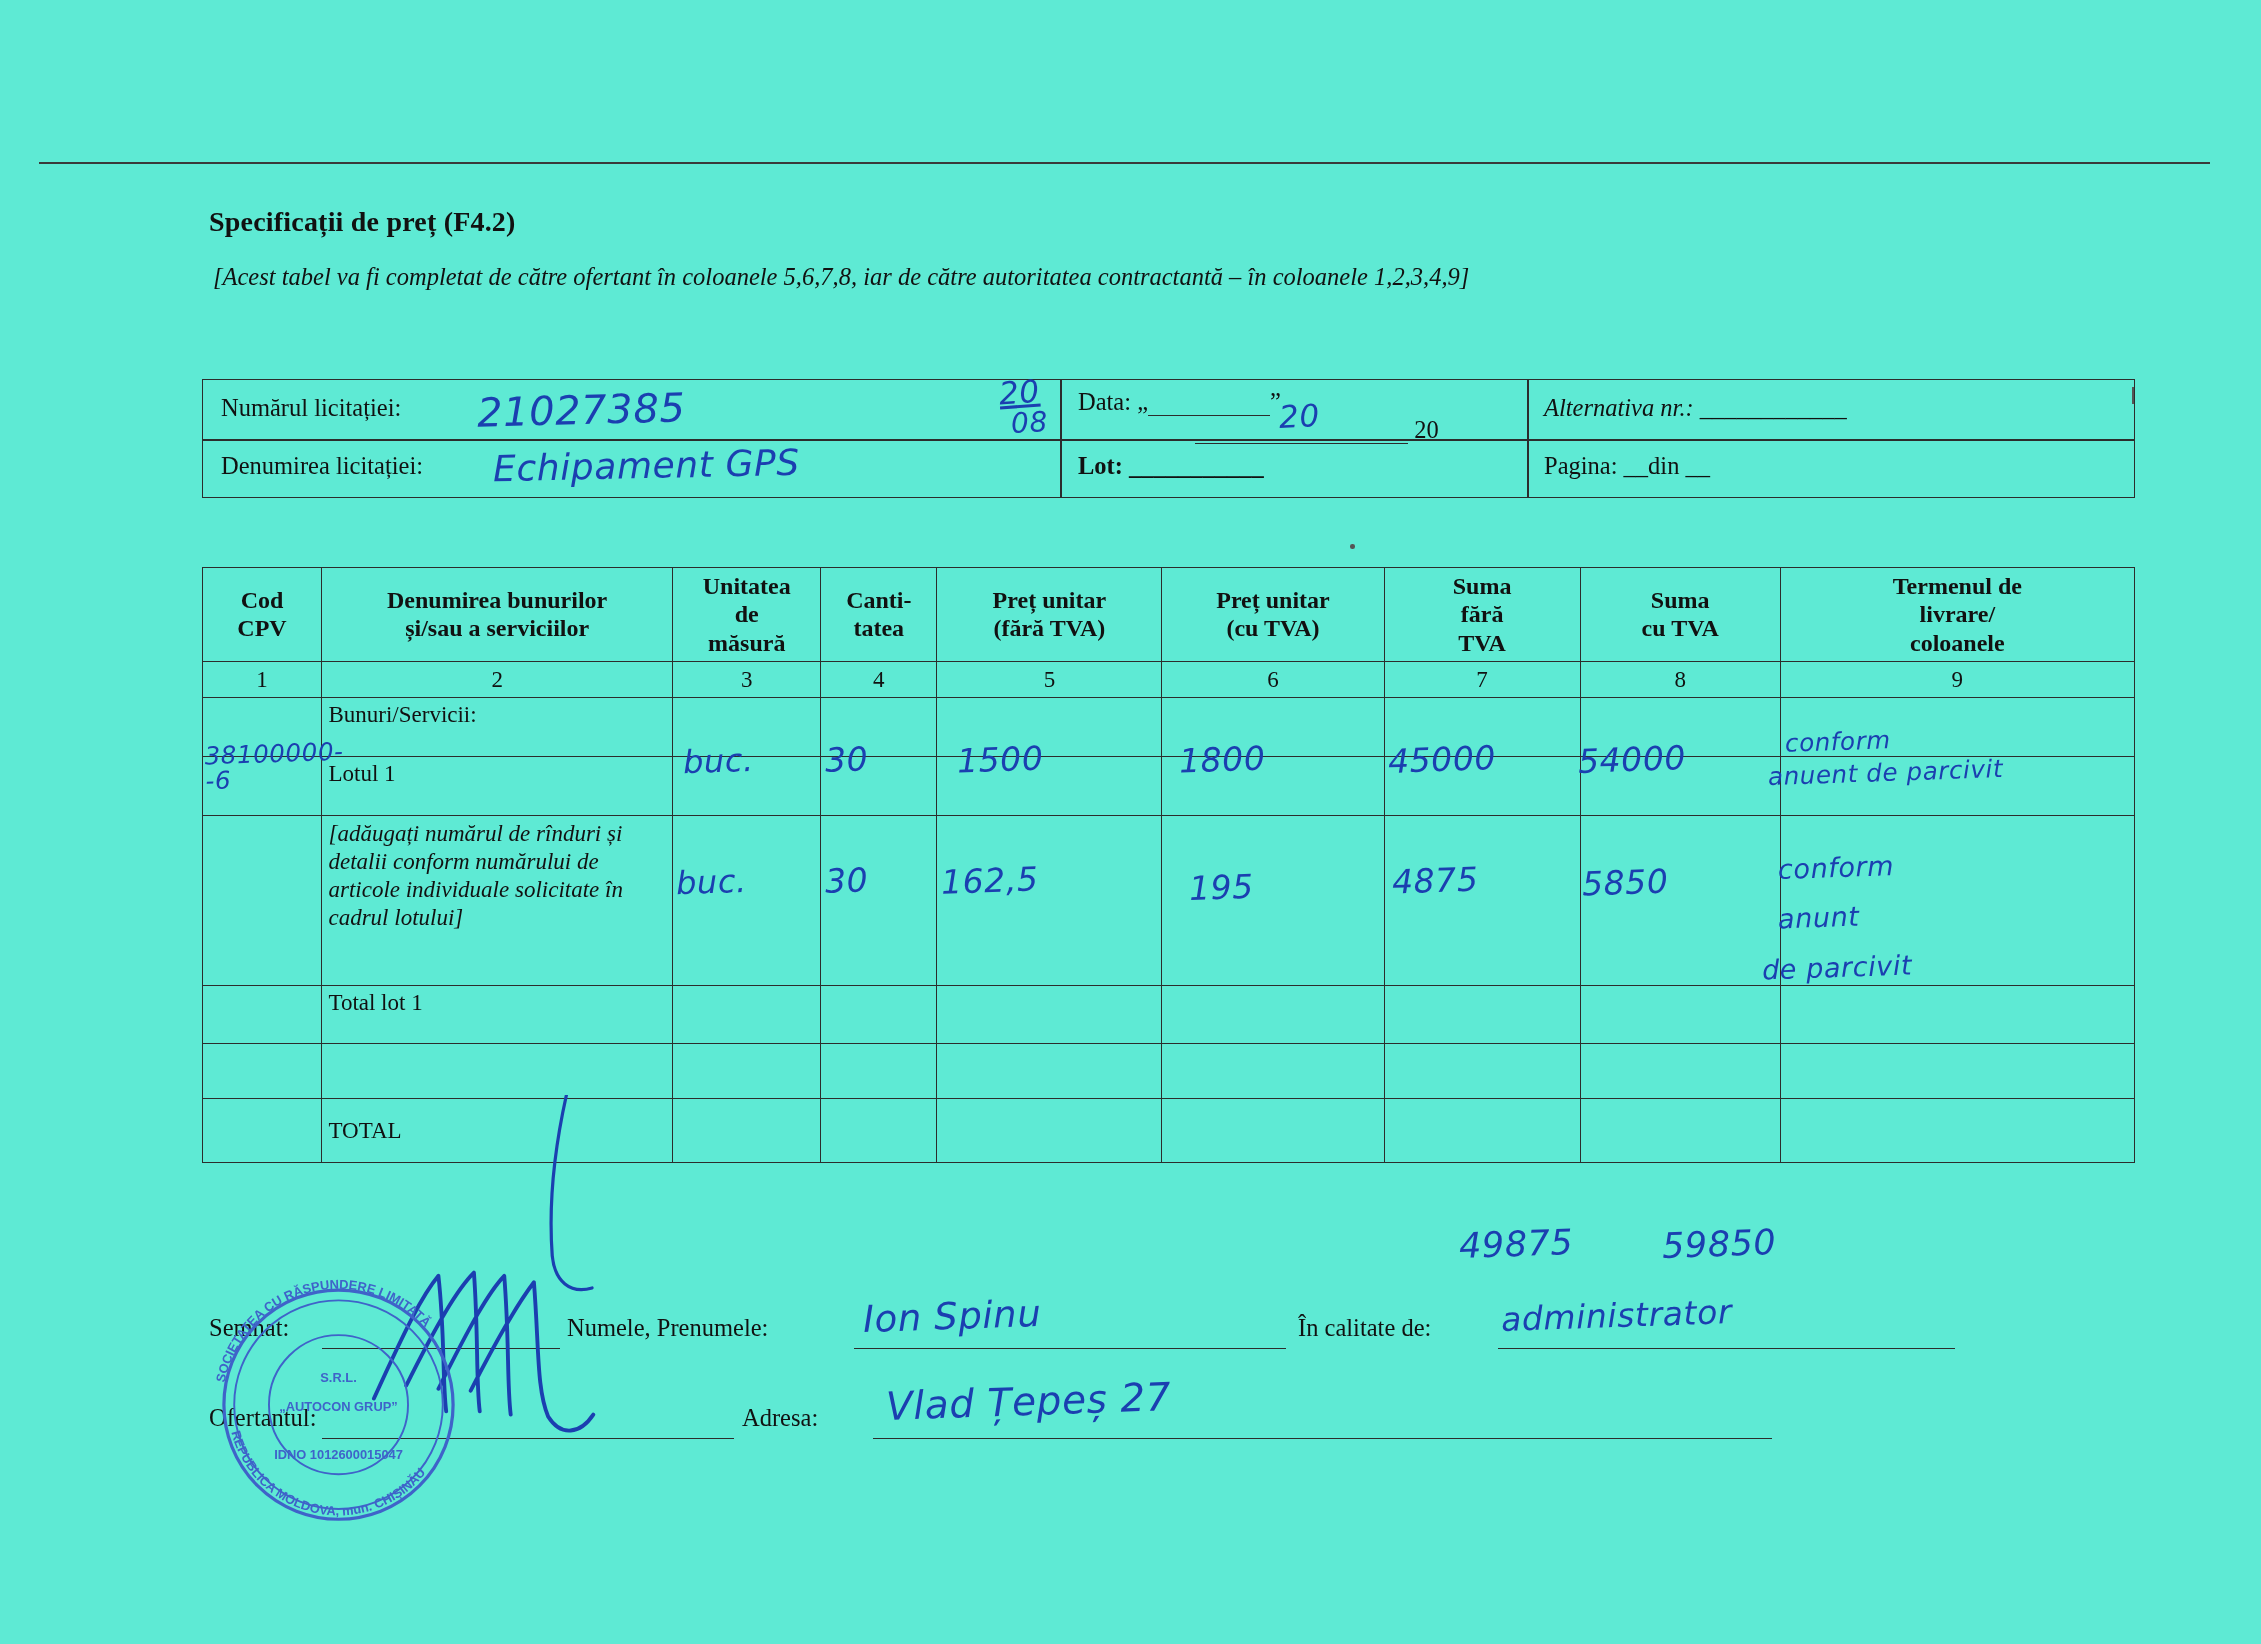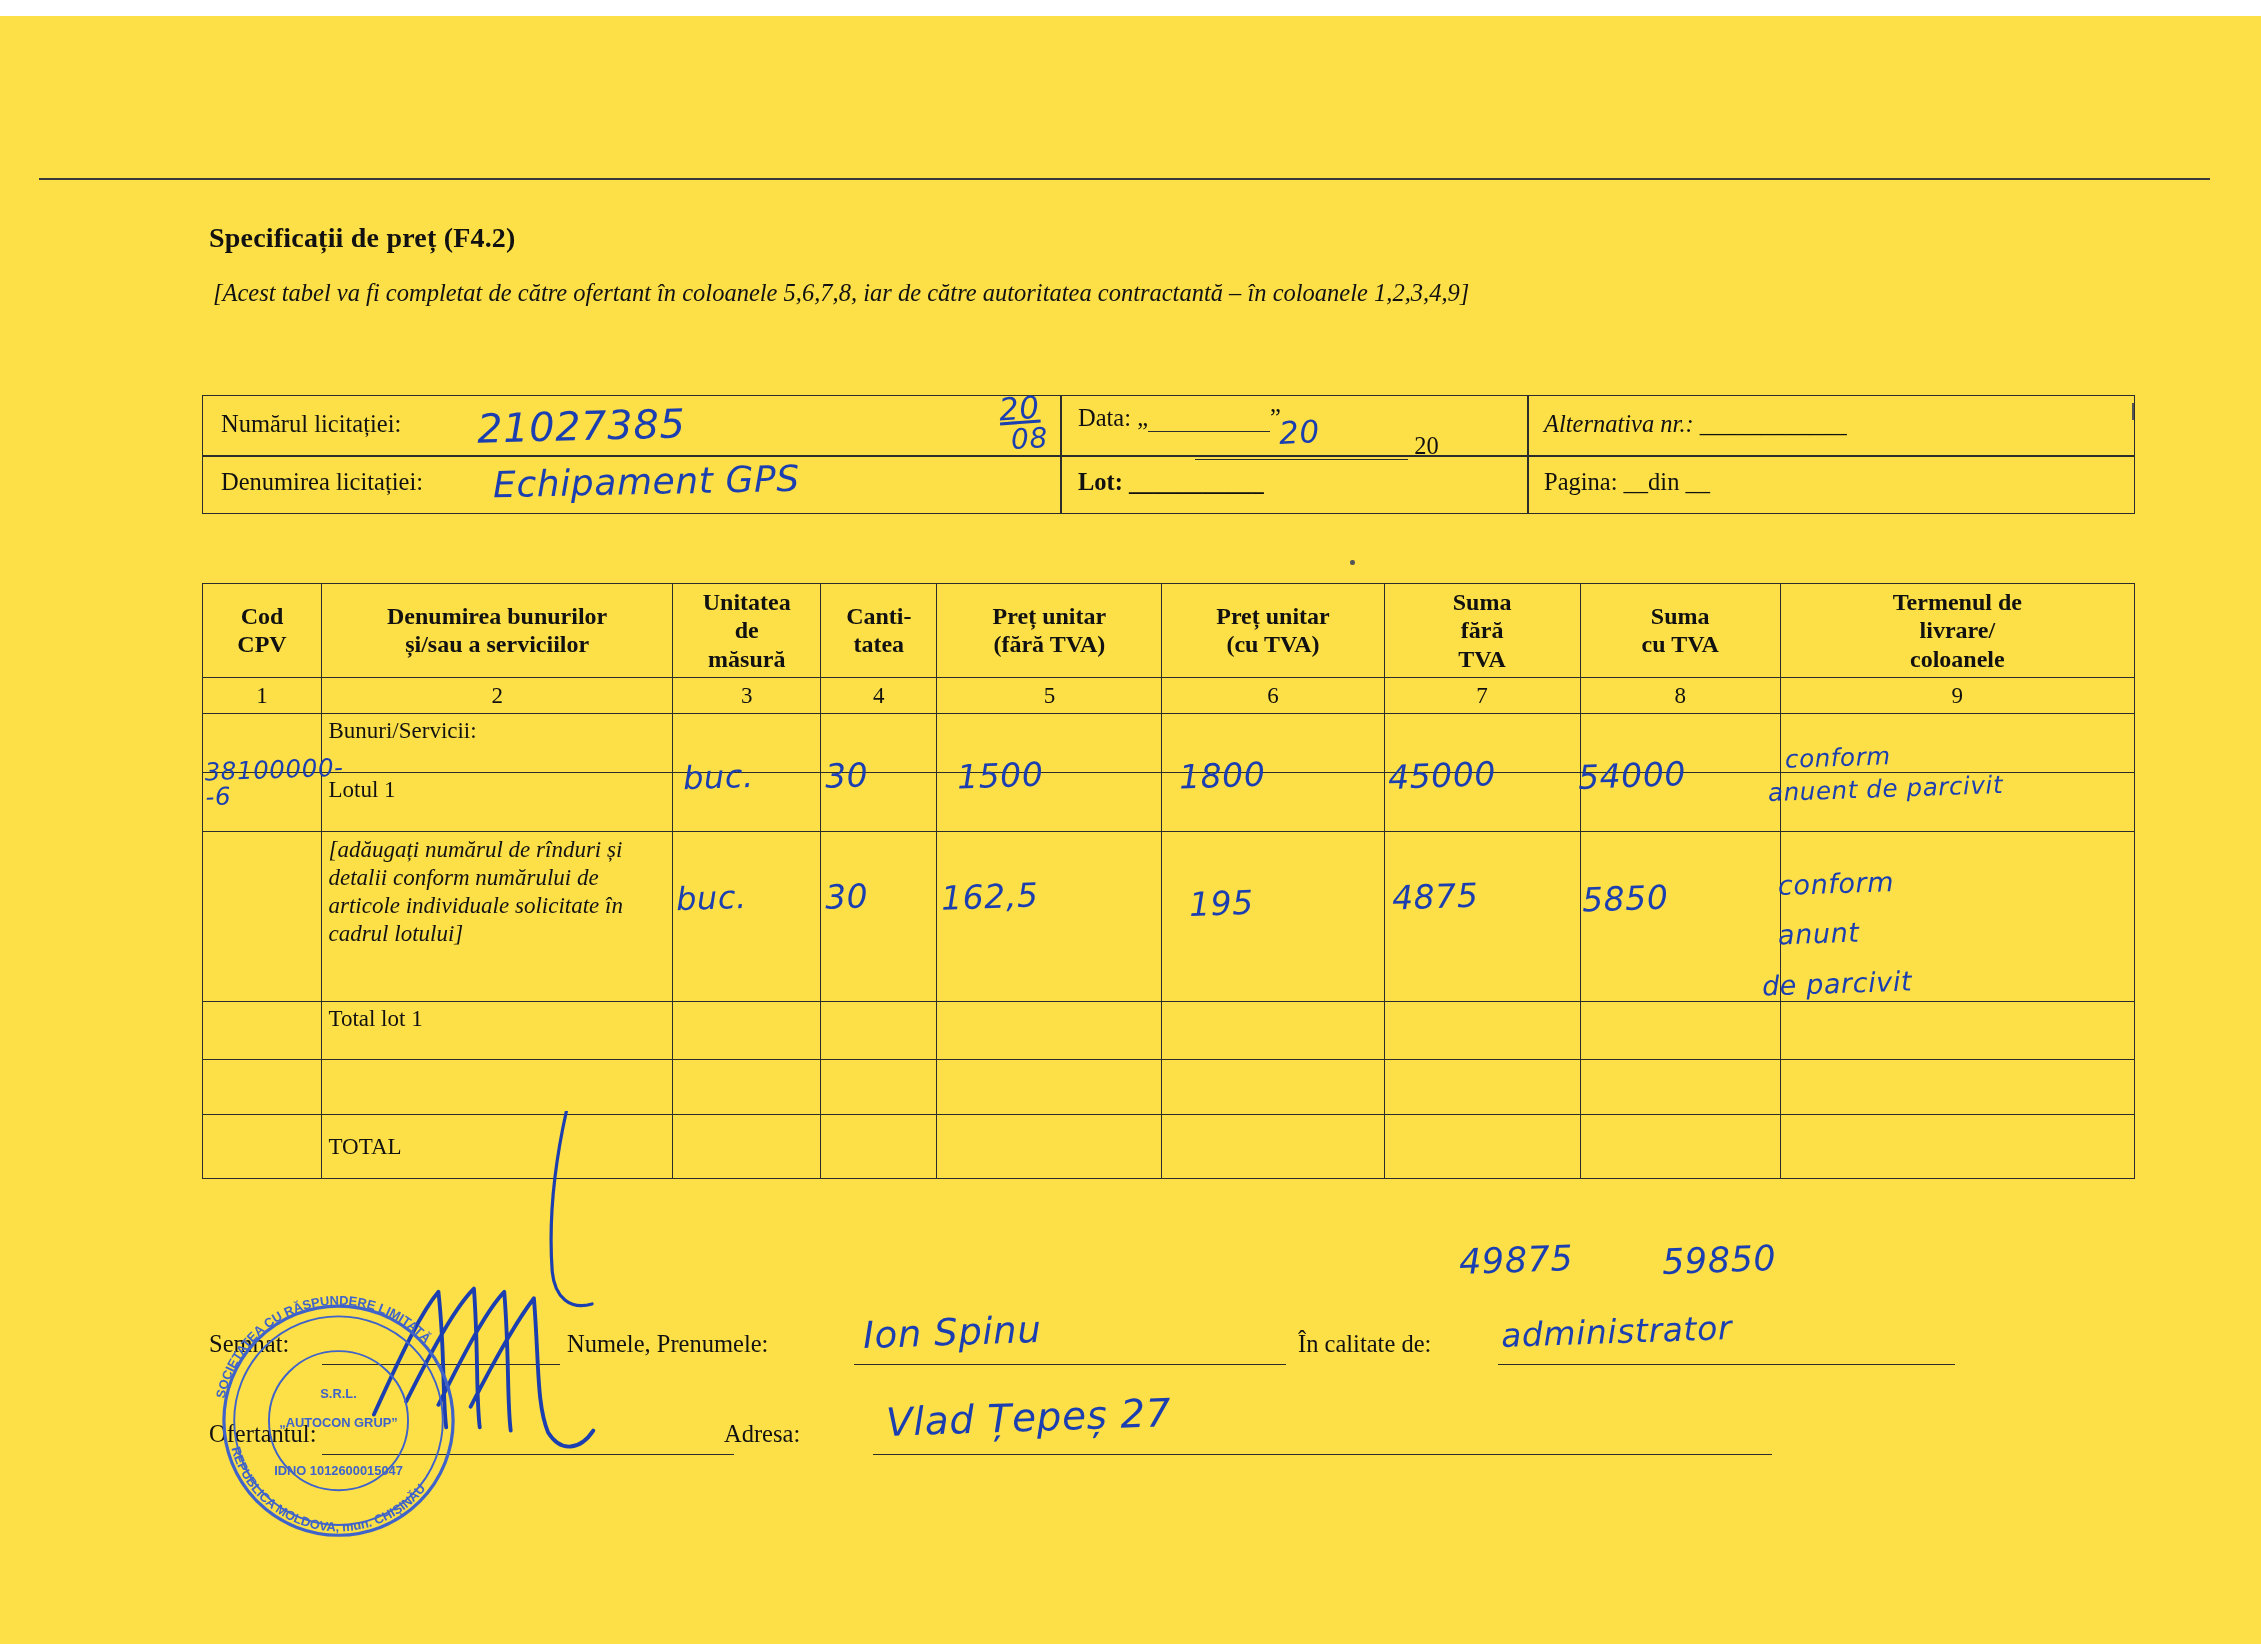--- a/index.html
+++ b/index.html
@@ -12,22 +12,21 @@
     height: 1644px;
     position: relative;
     font-family: "Liberation Serif", serif;
     color: #111111;
     overflow: hidden;
   }
 
   .page {
     position: absolute;
     inset: 0;
-    background: #fde047;
-    margin-top: 16px;
+    background: #5eead4;
   }
 
   
   .top-rule {
     position: absolute;
     left: 39px;
     top: 162px;
     width: 2171px;
     height: 1.9px;
     background: #3a3a3a;
@@ -196,21 +195,21 @@
   
   .sig-line {
     position: absolute;
     font-size: 24.5px;
     white-space: nowrap;
   }
   .sig-semnat   { left: 209px;  top: 1314px; }
   .sig-nume     { left: 567px;  top: 1314px; }
   .sig-calit    { left: 1298px; top: 1314px; }
   .sig-ofert    { left: 209px;  top: 1404px; }
-  .sig-adresa   { left: 724px; top: 1404px; }
+  .sig-adresa   { left: 742px; top: 1404px; }
 
   .ul-1 { position: absolute; background: #2c2c2c; height: 1.3px; }
 
   .hw-sig-nume  { left: 863px; top: 1295px; font-size: 37px; transform: rotate(-2deg); }
   .hw-sig-cal   { left: 1501px; top: 1296px; font-size: 33px; transform: rotate(-2deg); }
   .hw-sig-adr   { left: 886px; top: 1379px; font-size: 39px; transform: rotate(-2deg); }
 
   
   .stamp {
     position: absolute;

